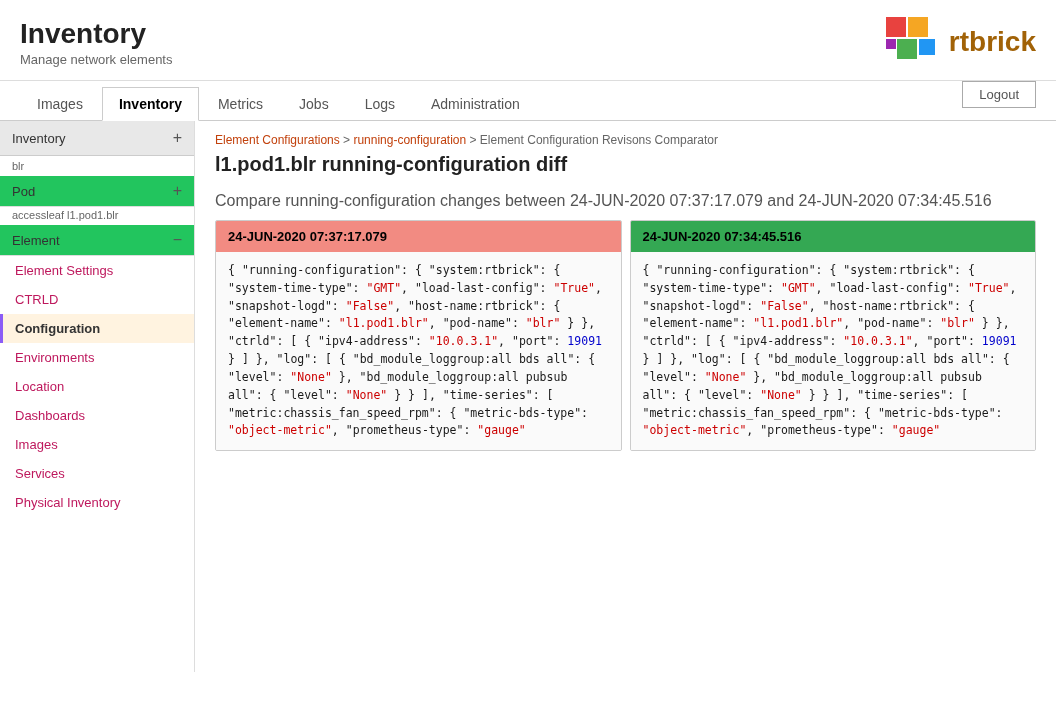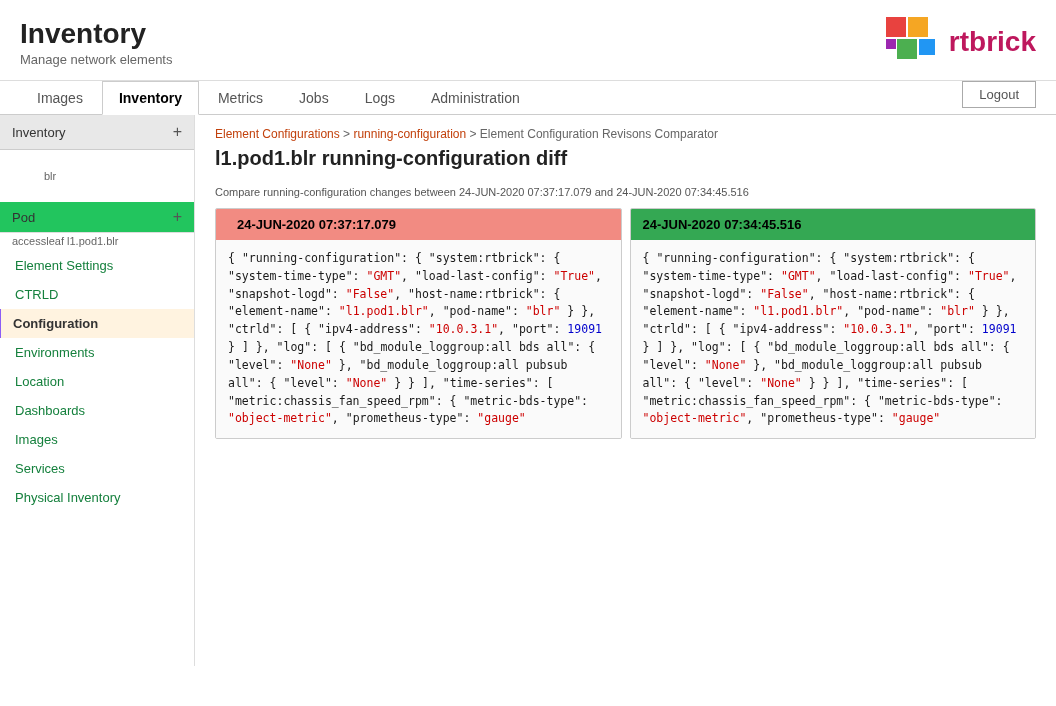--- a/index.html
+++ b/index.html
@@ -4,59 +4,59 @@
   <style>
     * { box-sizing: border-box; margin: 0; padding: 0; }
     body { font-family: Arial, sans-serif; font-size: 13px; color: #333; background: #fff; }
 
     
     .header { padding: 12px 20px 8px 20px; border-bottom: 1px solid #ddd; display: flex; justify-content: space-between; align-items: center; }
     .header-left h1 { font-size: 28px; font-weight: bold; color: #222; }
     .header-left p { font-size: 13px; color: #666; margin-top: 2px; }
     .header-right { display: flex; align-items: center; }
     .logo { display: flex; align-items: center; gap: 8px; }
-    .logo-text { font-size: 28px; font-weight: bold; color: #be185d; }
+    .logo-text { font-size: 28px; font-weight: bold; color: #a16207; }
 
     
     .logo-icon { width: 60px; height: 60px; }
 
     
     .nav-tabs { display: flex; border-bottom: 1px solid #ccc; padding: 0 20px; align-items: flex-end; justify-content: space-between; }
     .nav-tabs-left { display: flex; }
     .nav-tab { padding: 8px 16px; cursor: pointer; border: 1px solid transparent; border-bottom: none; font-size: 14px; color: #555; text-decoration: none; background: none; margin-right: 2px; }
     .nav-tab.active { background: #fff; border: 1px solid #ccc; border-bottom: 1px solid #fff; font-weight: bold; color: #000; margin-bottom: -1px; }
-    .logout-btn { padding: 5px 16px; border: 1px solid #aaa; background: #fff; cursor: pointer; font-size: 13px; color: #555; margin-bottom: 6px; }
+    .logout-btn { padding: 5px 16px; border: 1px solid #aaa; background: #fff; cursor: pointer; font-size: 13px; color: #555; margin-bottom: 12px; }
 
     
     .main-layout { display: flex; height: calc(706px - 155px); overflow: hidden; }
 
     
     .sidebar { width: 195px; min-width: 195px; border-right: 1px solid #ddd; overflow-y: auto; background: #fff; }
     .sidebar-section-header { display: flex; justify-content: space-between; align-items: center; padding: 8px 12px; background: #e8e8e8; border-bottom: 1px solid #ccc; cursor: pointer; font-size: 13px; font-weight: normal; }
     .sidebar-plus { font-size: 16px; color: #555; }
-    .sidebar-label-small { font-size: 11px; color: #666; padding: 20px 12px; margin-left: 32px; }
+    .sidebar-label-small { font-size: 11px; color: #666; padding: 4px 12px; }
     .sidebar-sub-header { display: flex; justify-content: space-between; align-items: center; padding: 6px 12px; background: #22c55e; border-bottom: 1px solid #ddd; cursor: pointer; font-size: 13px; }
     .sidebar-element-label { font-size: 11px; color: #666; padding: 2px 12px 4px 12px; }
     .sidebar-item { padding: 7px 12px; cursor: pointer; font-size: 13px; border-left: 3px solid transparent; }
-    .sidebar-item.active { background: #fff3e0; border-left: 1px solid #8b5cf6; font-weight: bold; }
-    .sidebar-item a { color: #15803d; text-decoration: none; }
+    .sidebar-item.active { background: #fff3e0; border-left: 3px solid #8b5cf6; font-weight: bold; }
+    .sidebar-item a { color: #be185d; text-decoration: none; }
     .sidebar-item.nav-link { color: #2980b9; }
     .sidebar-minus { font-size: 16px; color: #555; }
 
     
     .content { flex: 1; padding: 12px 20px; overflow-y: auto; }
     .breadcrumb { font-size: 12px; color: #666; margin-bottom: 6px; }
     .breadcrumb a { color: #c2410c; text-decoration: none; }
     .page-title { font-size: 20px; font-weight: bold; margin-bottom: 16px; color: #222; }
-    .compare-desc { font-size: 11px; color: #555; margin-bottom: 10px; }
+    .compare-desc { font-size: 16px; color: #555; margin-bottom: 10px; }
 
     
     .diff-container { display: flex; gap: 8px; }
     .diff-panel { flex: 1; border: 1px solid #ccc; border-radius: 2px; overflow: hidden; }
-    .diff-header-old { background: #f28b82; padding: 8px 21px; font-size: 13px; font-weight: bold; color: #000; }
+    .diff-header-old { background: #f28b82; padding: 8px 12px; font-size: 13px; font-weight: bold; color: #000; }
     .diff-header-new { background: #34a853; padding: 8px 12px; font-size: 13px; font-weight: bold; color: #000; }
     .diff-body { background: #fafafa; padding: 10px 12px; font-family: monospace; font-size: 11.5px; line-height: 1.55; overflow-x: auto; max-height: 430px; overflow-y: auto; }
     .diff-body .kw { color: #1a1a1a; }
     .diff-body .str { color: #cc0000; }
     .diff-body .num { color: #0000cc; }
   </style>
 </head>
 <body>
 
 <div class="header">
@@ -102,20 +102,24 @@
 
     <div class="sidebar-label-small">blr</div>
 
     <div class="sidebar-sub-header">
       <span>Pod</span>
       <span class="sidebar-plus">+</span>
     </div>
 
     <div class="sidebar-element-label">accessleaf l1.pod1.blr</div>
 
+    <div class="sidebar-sub-header">
+      <span>Element</span>
+      <span class="sidebar-minus">−</span>
+    </div>
 
     <div class="sidebar-item nav-link"><a>Element Settings</a></div>
     <div class="sidebar-item nav-link"><a>CTRLD</a></div>
     <div class="sidebar-item active">Configuration</div>
     <div class="sidebar-item nav-link"><a>Environments</a></div>
     <div class="sidebar-item nav-link"><a>Location</a></div>
     <div class="sidebar-item nav-link"><a>Dashboards</a></div>
     <div class="sidebar-item nav-link"><a>Images</a></div>
     <div class="sidebar-item nav-link"><a>Services</a></div>
     <div class="sidebar-item nav-link"><a>Physical Inventory</a></div>

